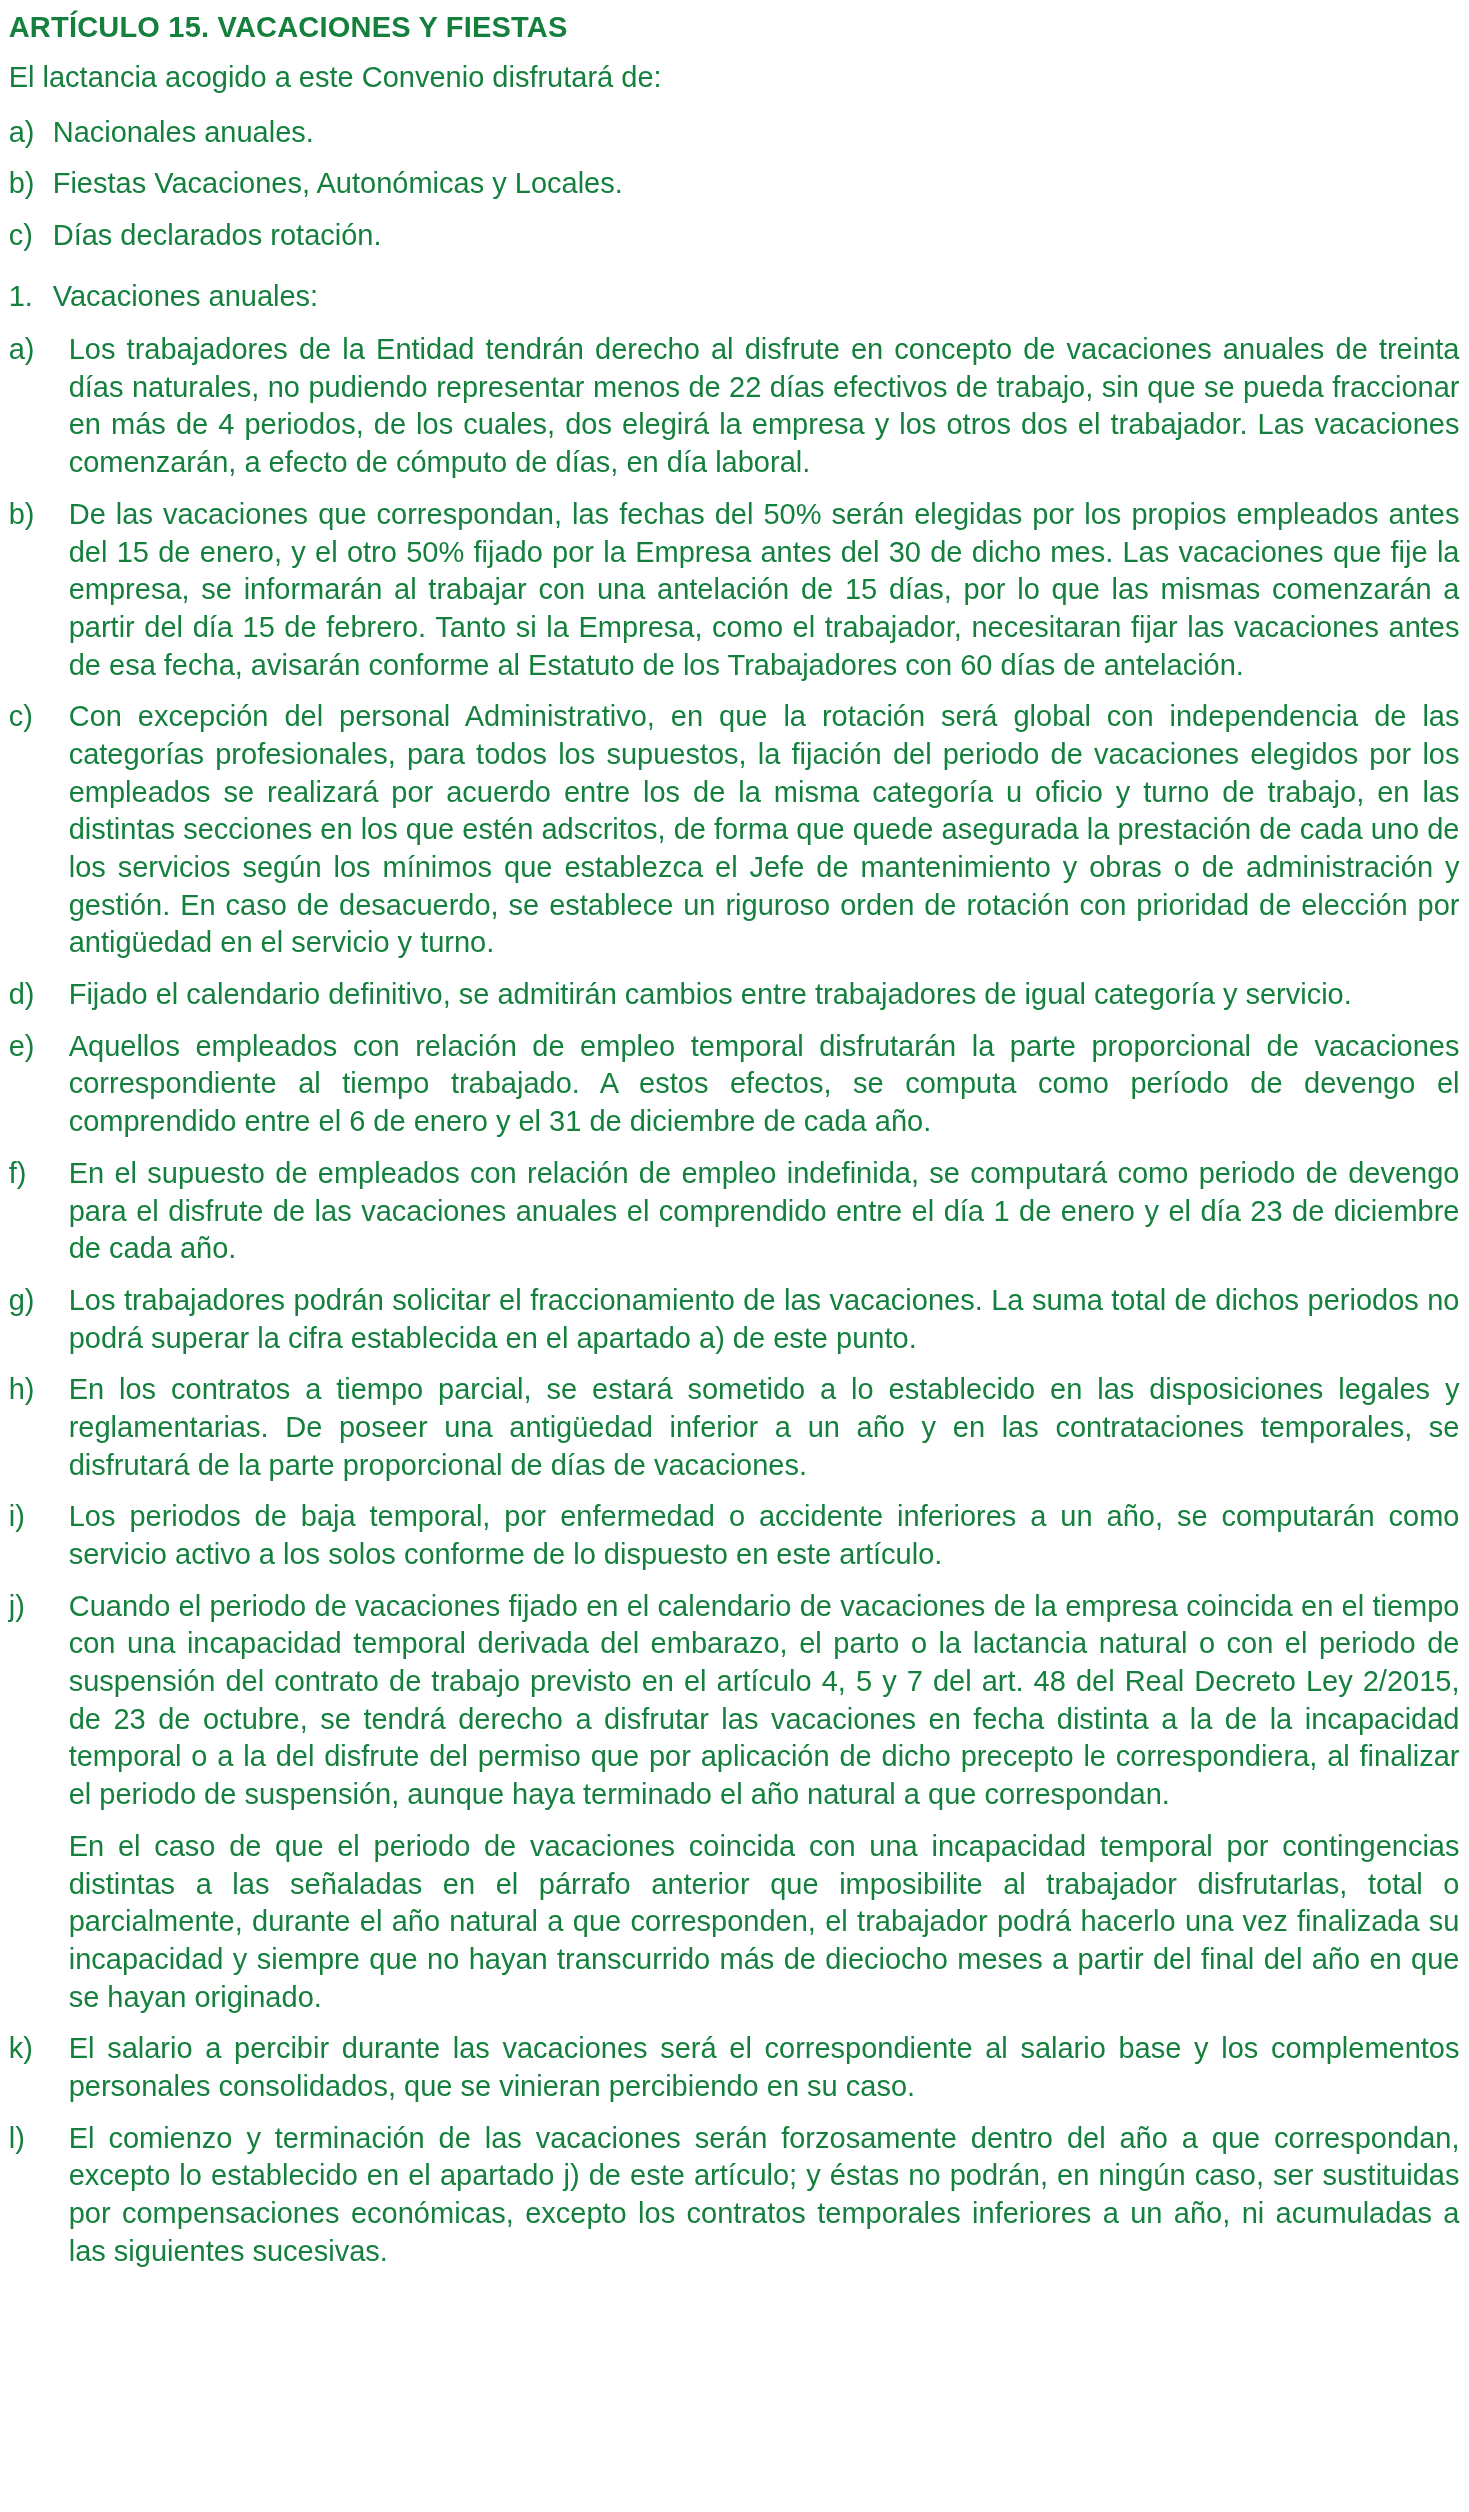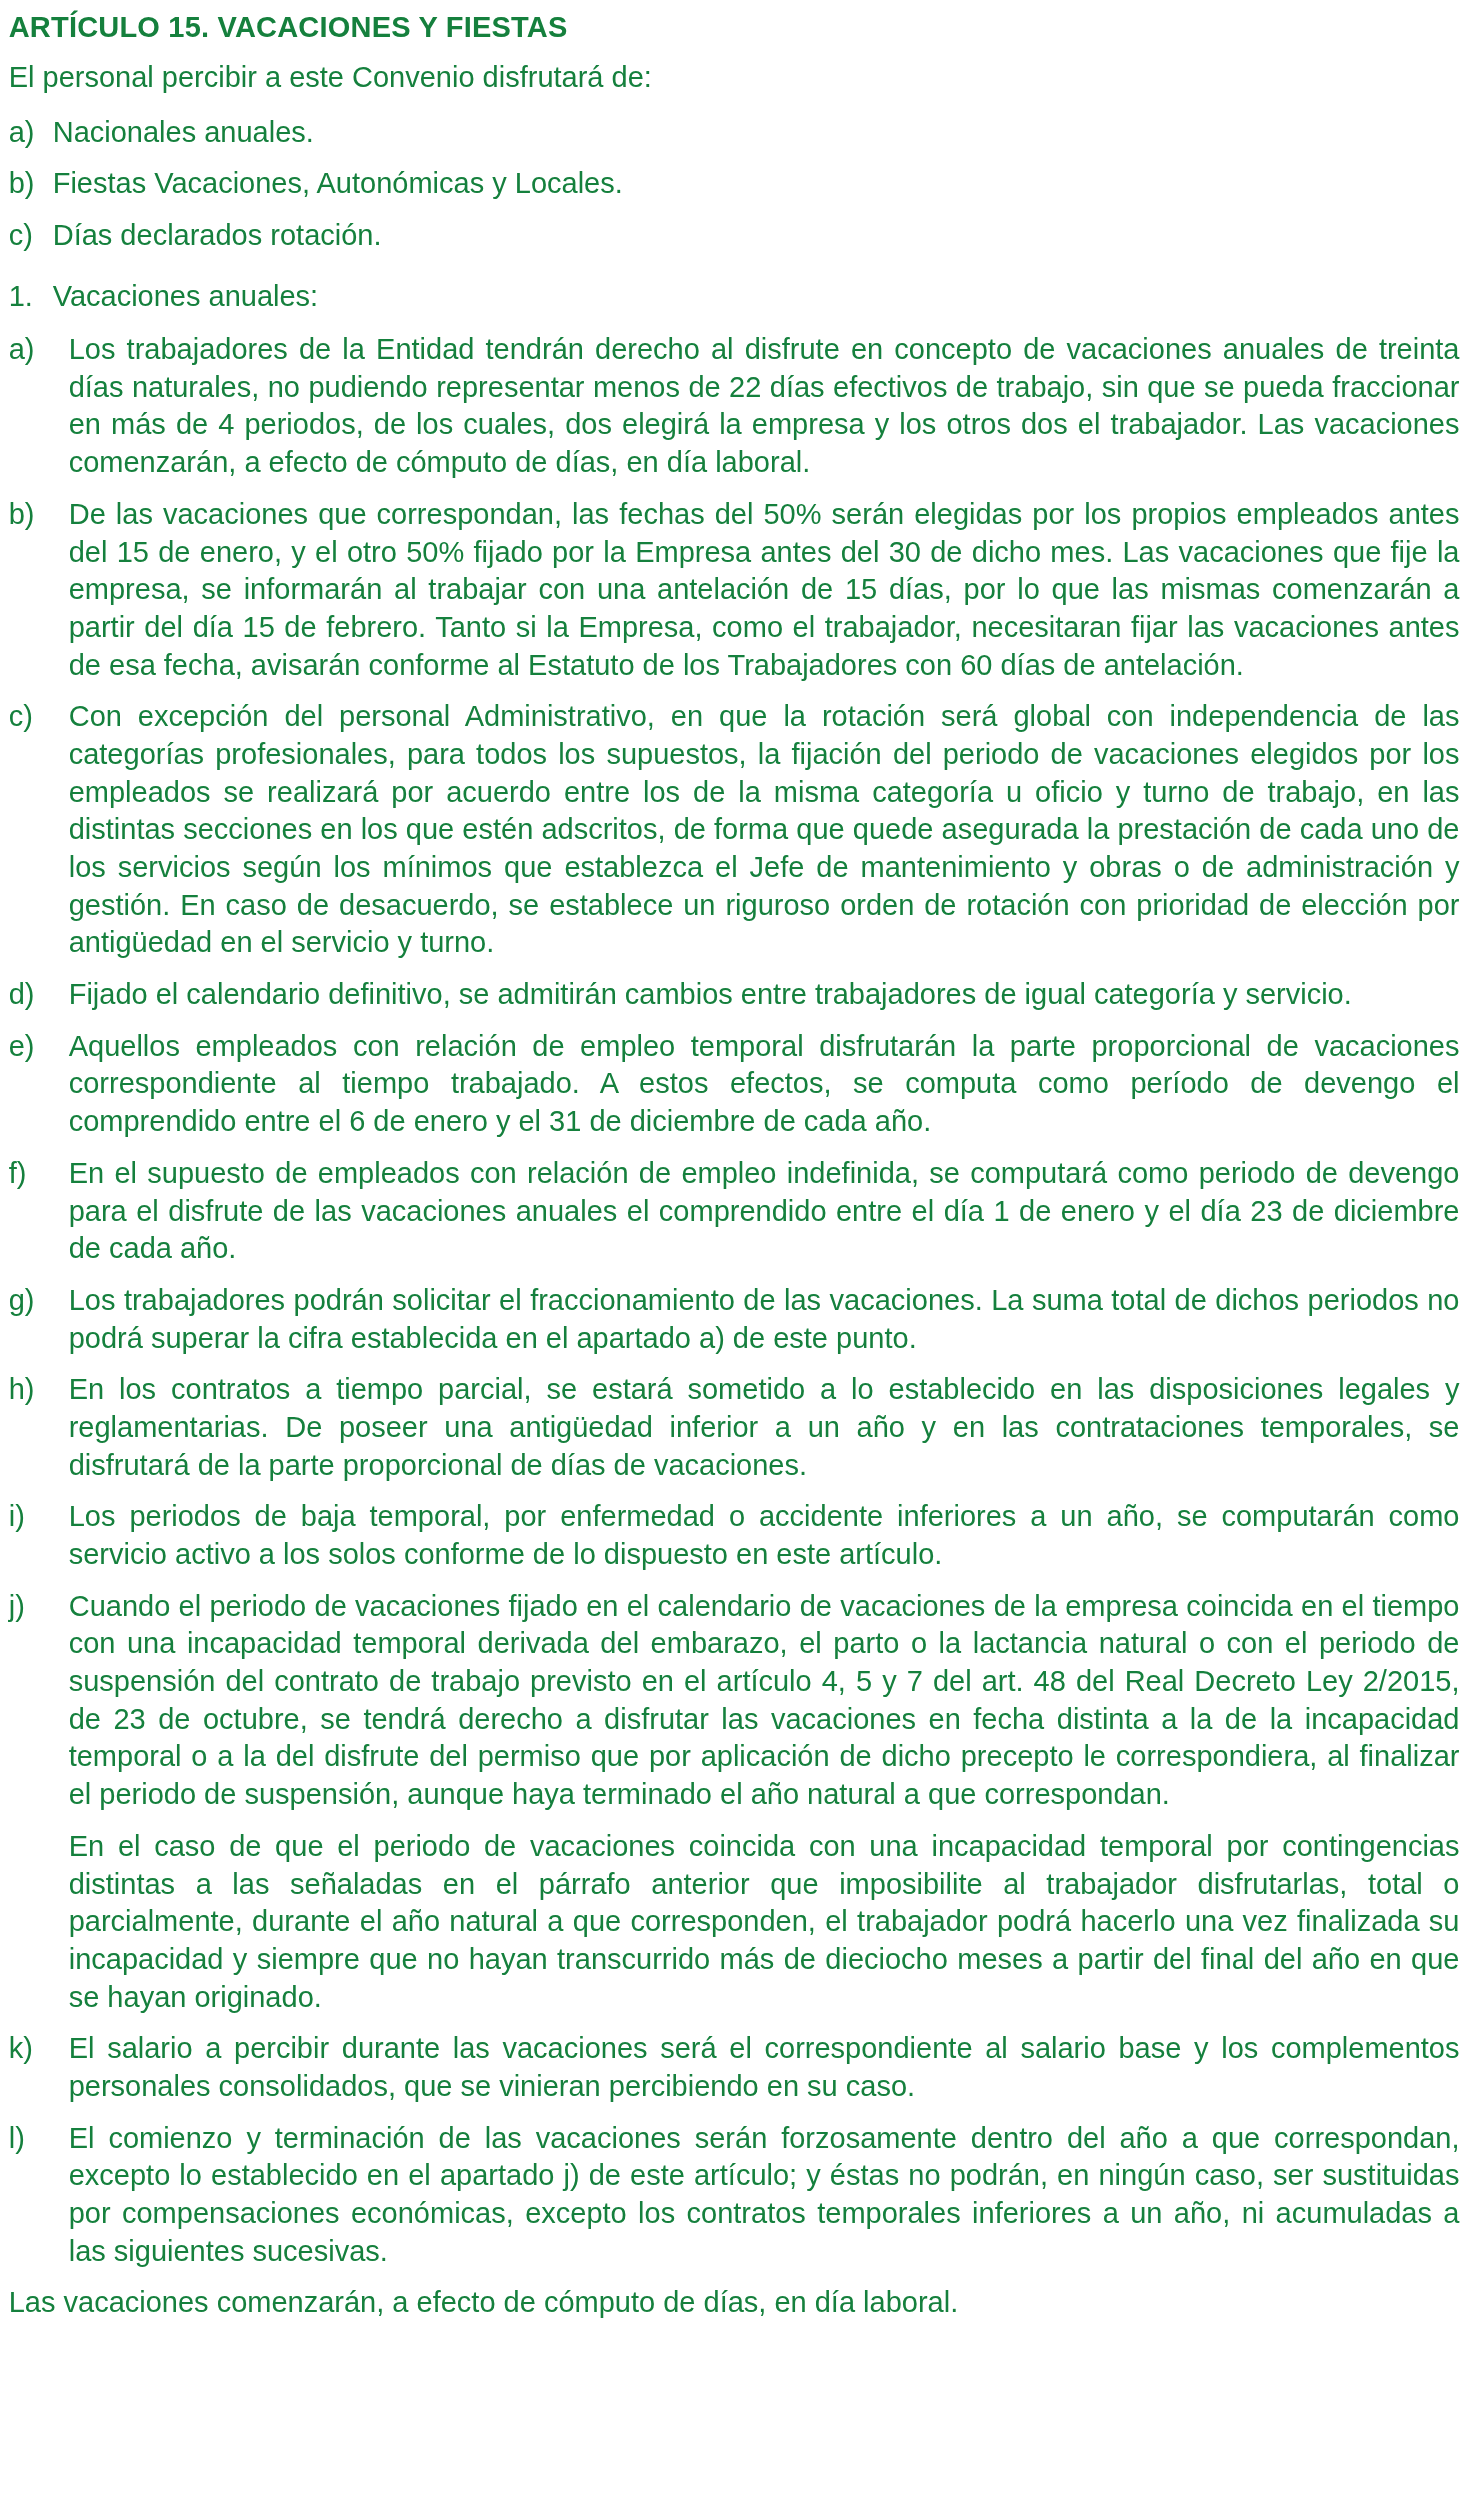--- a/index.html
+++ b/index.html
@@ -49,21 +49,21 @@
     margin: 3.5px 0 0 0;
   }
 </style>
 </head>
 <body>
 
 <div class="doc">
 
   <h1 class="title">ARTÍCULO 15. VACACIONES Y FIESTAS</h1>
 
-  <p class="intro">El personal percibir a este Convenio disfrutará de:</p>
+  <p class="intro">El lactancia acogido a este Convenio disfrutará de:</p>
 
   <div class="block">
     <span class="lbl">a)</span>
     <span class="txt">Nacionales anuales.</span>
   </div>
   <div class="block">
     <span class="lbl">b)</span>
     <span class="txt">Fiestas Vacaciones, Autonómicas y Locales.</span>
   </div>
   <div class="block">
@@ -122,16 +122,15 @@
   </div>
   <div class="block clause">
     <span class="lbl">k)</span>
     <span class="txt">El salario a percibir durante las vacaciones será el correspondiente al salario base y los complementos personales consolidados, que se vinieran percibiendo en su caso.</span>
   </div>
   <div class="block clause">
     <span class="lbl">l)</span>
     <span class="txt">El comienzo y terminación de las vacaciones serán forzosamente dentro del año a que correspondan, excepto lo establecido en el apartado j) de este artículo; y éstas no podrán, en ningún caso, ser sustituidas por compensaciones económicas, excepto los contratos temporales inferiores a un año, ni acumuladas a las siguientes sucesivas.</span>
   </div>
 
-  <p class="closing">Las vacaciones comenzarán, a efecto de cómputo de días, en día laboral.</p>
 
 </div>
 
 
 </body></html>

